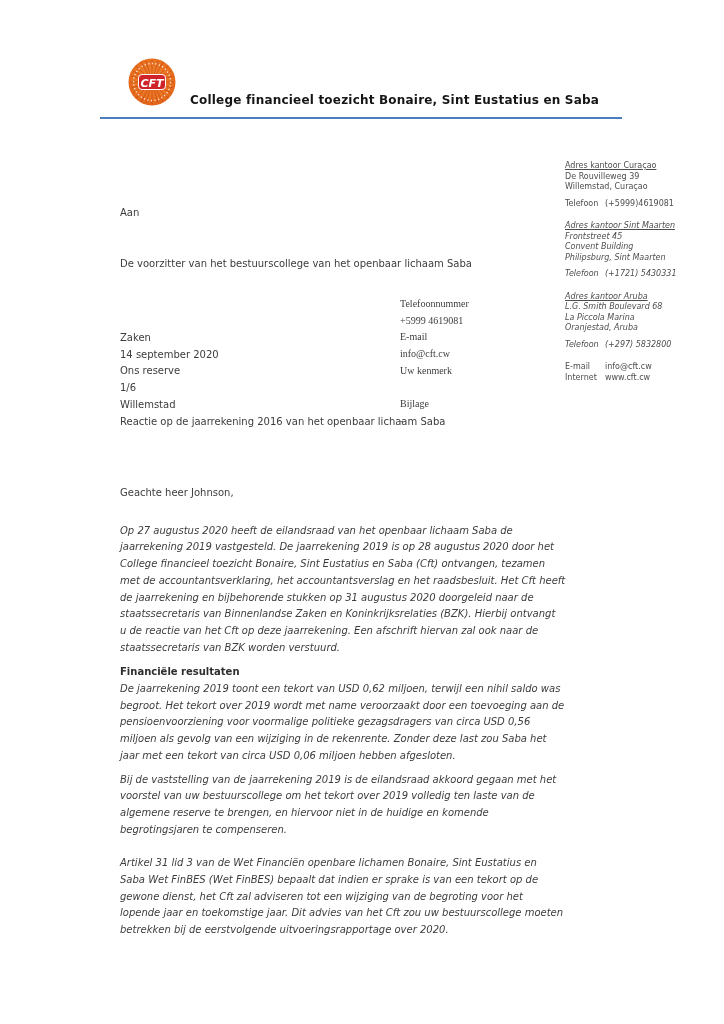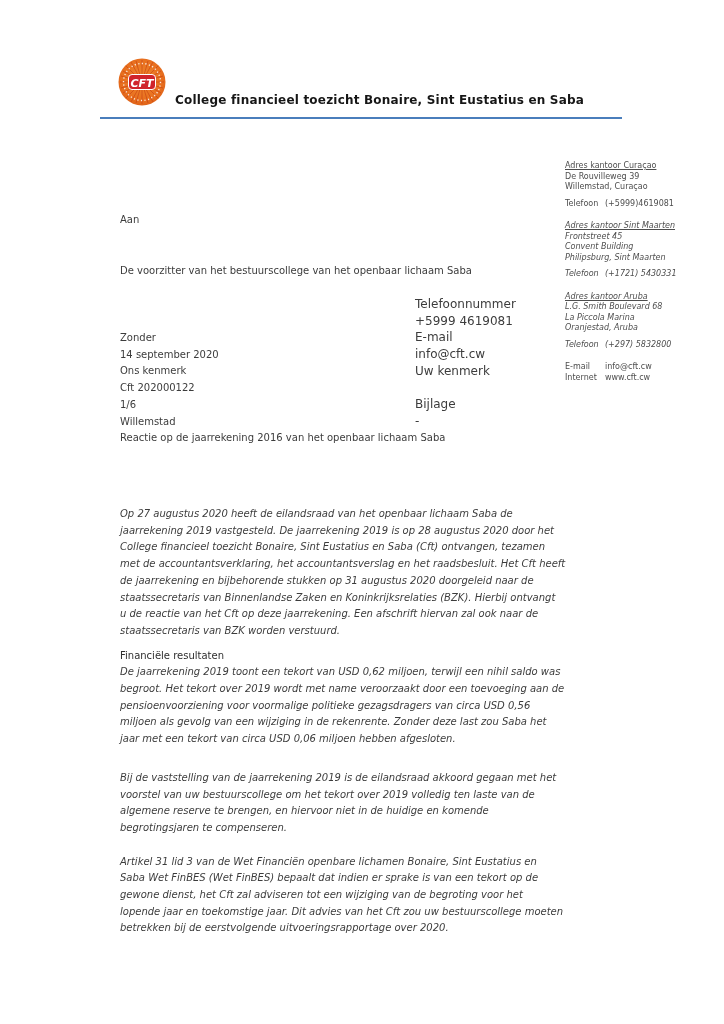--- a/index.html
+++ b/index.html
@@ -7,57 +7,57 @@
   body {
     width: 724px; height: 1024px;
     position: relative;
     font-family: "DejaVu Sans", "Liberation Sans", sans-serif;
     color: #3c3c3c;
     overflow: hidden;
   }
   .page { position: absolute; inset: 0; background: #ffffff; }
 
   
-  .logo { position: absolute; left: 118px; top: 58px; width: 48px; height: 48px; }
+  .logo { position: absolute; left: 128px; top: 58px; width: 48px; height: 48px; }
   .org-title {
-    position: absolute; left: 175px; top: 93px;
+    position: absolute; left: 190px; top: 93px;
     font-size: 12px; font-weight: bold; color: #161616;
     letter-spacing: 0.2px; white-space: nowrap;
   }
   .header-rule {
     position: absolute; left: 100px; top: 117px; width: 522px; height: 2px;
     background: #4a7ebc;
   }
 
   
-  .recipient { position: absolute; left: 120px; top: 179px; font-size: 10px; line-height: 16.7px; white-space: pre; }
+  .recipient { position: absolute; left: 120px; top: 172px; font-size: 10px; line-height: 16.7px; white-space: pre; }
 
   
   .meta-left  { position: absolute; left: 120px; top: 330px; width: 480px; font-size: 10px; line-height: 16.7px; }
-  .meta-right { position: absolute; left: 415px; top: 296px; width: 200px; font-size: 12px; line-height: 16.7px; }
+  .meta-right { position: absolute; left: 400px; top: 296px; width: 200px; font-size: 10px; line-height: 16.7px; font-family: Liberation Serif, serif; }
   .meta-line { min-height: 16.7px; white-space: nowrap; }
 
   
   .sidebar { position: absolute; left: 565px; top: 161px; width: 158px; font-size: 8px; line-height: 10.5px; color: #4d4d4d; }
   .office-heading { text-decoration: underline; }
   .office-lines { white-space: pre-line; }
   .phone-row, .contact-row { display: flex; margin-top: 6px; }
   .phone-label { width: 40px; flex: 0 0 40px; }
   .contact-label { width: 40px; flex: 0 0 40px; }
   .office + .office { margin-top: 12px; font-style: italic; }
   .sidebar-contact { margin-top: 12px; }
   .sidebar-contact .contact-row { margin-top: 0; }
 
   
   .letter-body { position: absolute; left: 120px; top: 485px; width: 560px; font-size: 10px; line-height: 16.7px; }
   .para { white-space: pre; font-style: italic; }
   .salutation { white-space: pre; }
   .p1 { margin-top: 21px; }
-  .section-heading { margin-top: 8px; font-weight: normal; color: #2e2e2e; white-space: pre; }
-  .p3 { margin-top: 22px; }
+  .section-heading { margin-top: 8px; font-weight: bold; color: #2e2e2e; white-space: pre; }
+  .p3 { margin-top: 7px; }
   .p4 { margin-top: 17px; }
 </style>
 </head>
 <body>
 
 <div class="page">
 
   <div class="logo">
     <svg width="48" height="48" viewBox="0 0 48 48">
       <defs>
@@ -101,24 +101,23 @@
   </div>
   <div class="org-title">College financieel toezicht Bonaire, Sint Eustatius en Saba</div>
   <div class="header-rule"></div>
 
   <div class="recipient">
     <div class="meta-line">Aan</div>
     <div class="meta-line">De voorzitter van het bestuurscollege van het openbaar lichaam Saba</div>
   </div>
 
   <div class="meta-left">
-    <div class="meta-line">Zonder</div>
+    <div class="meta-line">Zaken</div>
     <div class="meta-line">14 september 2020</div>
-    <div class="meta-line">Ons kenmerk</div>
-    <div class="meta-line">Cft 202000122</div>
+    <div class="meta-line">Ons reserve</div>
     <div class="meta-line">1/6</div>
     <div class="meta-line">Willemstad</div>
     <div class="meta-line">Reactie op de jaarrekening 2016 van het openbaar lichaam Saba</div>
   </div>
 
   <div class="meta-right">
     <div class="meta-line">Telefoonnummer</div>
     <div class="meta-line">+5999 4619081</div>
     <div class="meta-line">E-mail</div>
     <div class="meta-line">info@cft.cw</div>
@@ -164,20 +163,21 @@
         <span class="contact-value">info@cft.cw</span>
       </div>
       <div class="contact-row">
         <span class="contact-label">Internet</span>
         <span class="contact-value">www.cft.cw</span>
       </div>
     </div>
   </div>
 
   <div class="letter-body">
+    <div class="salutation">Geachte heer Johnson,</div>
     <div class="para p1">Op 27 augustus 2020 heeft de eilandsraad van het openbaar lichaam Saba de
 jaarrekening 2019 vastgesteld. De jaarrekening 2019 is op 28 augustus 2020 door het
 College financieel toezicht Bonaire, Sint Eustatius en Saba (Cft) ontvangen, tezamen
 met de accountantsverklaring, het accountantsverslag en het raadsbesluit. Het Cft heeft
 de jaarrekening en bijbehorende stukken op 31 augustus 2020 doorgeleid naar de
 staatssecretaris van Binnenlandse Zaken en Koninkrijksrelaties (BZK). Hierbij ontvangt
 u de reactie van het Cft op deze jaarrekening. Een afschrift hiervan zal ook naar de
 staatssecretaris van BZK worden verstuurd.</div>
     <div class="section-heading">Financiële resultaten</div>
     <div class="para p2">De jaarrekening 2019 toont een tekort van USD 0,62 miljoen, terwijl een nihil saldo was

